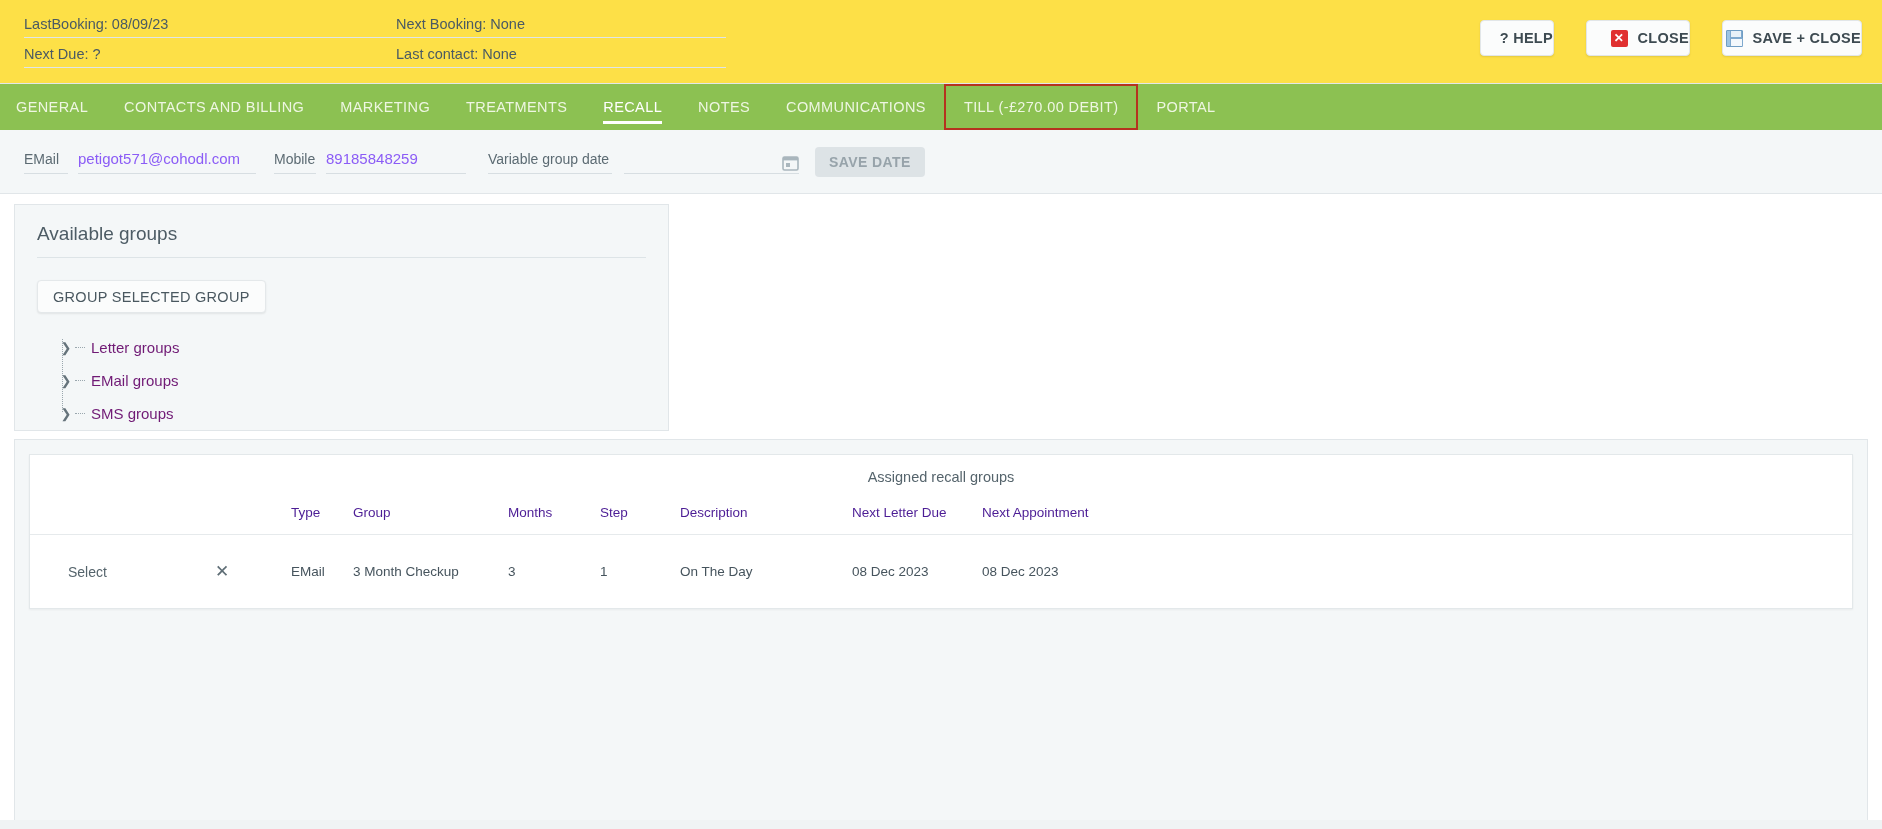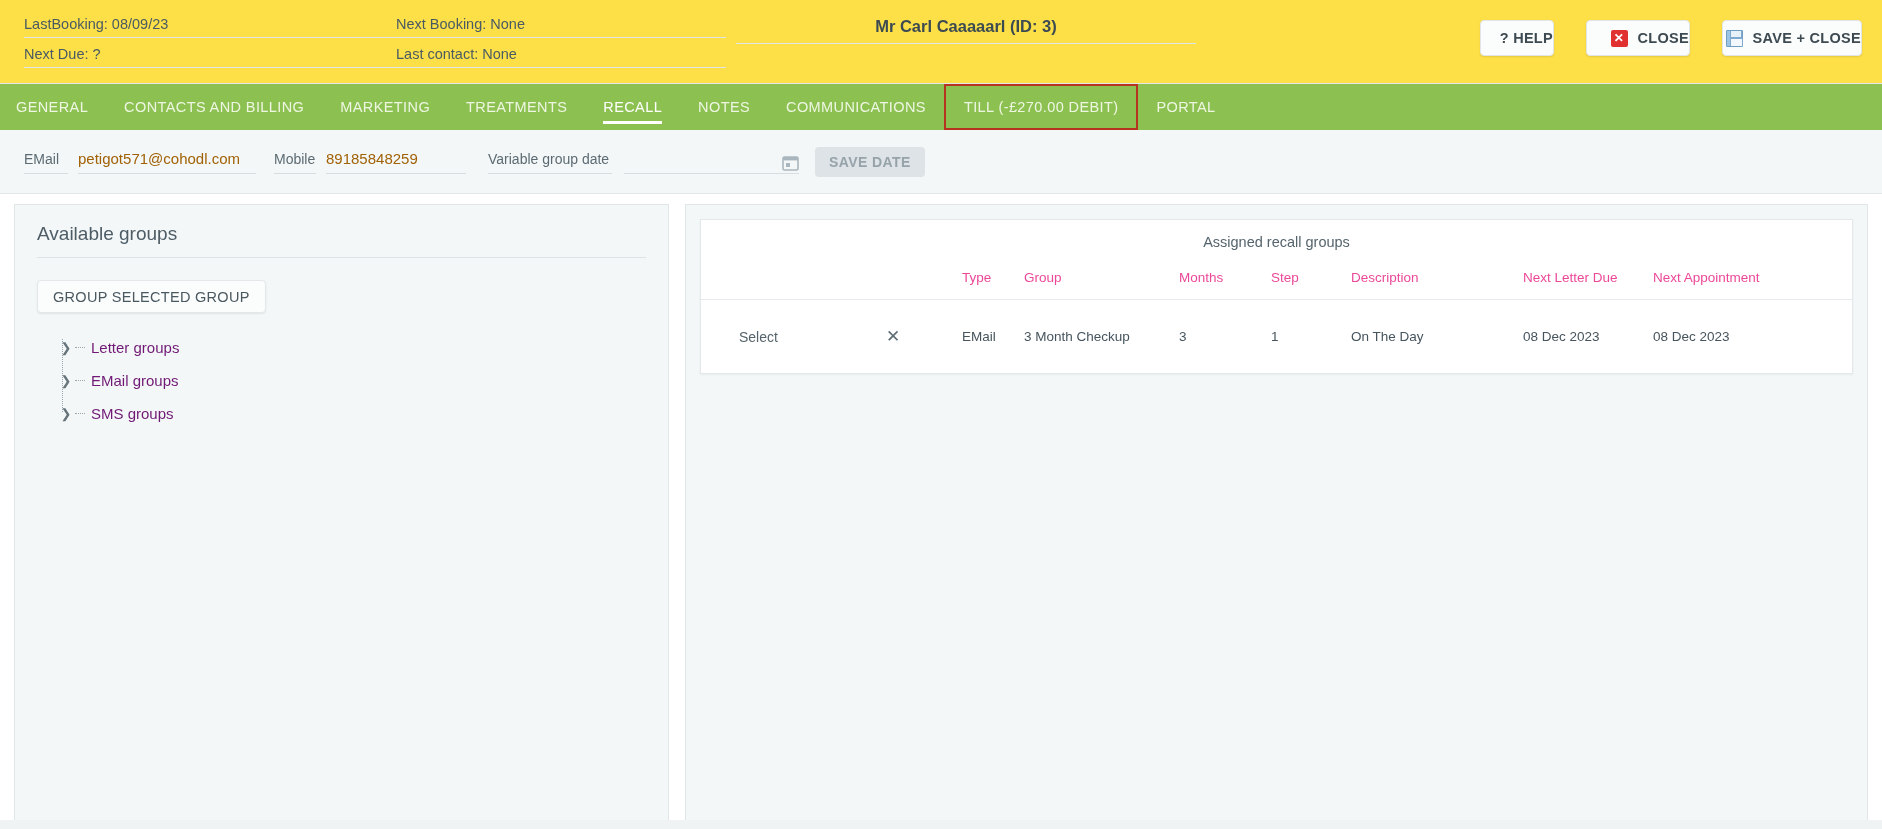--- a/index.html
+++ b/index.html
@@ -162,21 +162,21 @@
   .flabel {
     font-size: 14px;
     color: #5c6b73;
     line-height: 18px;
     padding-bottom: 5px;
     border-bottom: 1px solid #d7dee2;
     white-space: nowrap;
   }
   .fvalue {
     font-size: 15px;
-    color: #a16207;
+    color: #8b5cf6;
     line-height: 18px;
     padding-bottom: 5px;
     border-bottom: 1px solid #d7dee2;
     white-space: nowrap;
   }
   .f-email .flabel { width: 44px; }
   .f-email .fvalue { width: 178px; }
   .f-mobile { margin-left: 18px; }
   .f-mobile .flabel { width: 42px; }
   .f-mobile .fvalue { width: 140px; }
@@ -208,22 +208,23 @@
     display: flex; align-items: center; justify-content: center;
     border: none;
     cursor: default;
   }
 
   
   .body {
     display: flex;
     height: 635px;
     padding: 10px 14px 0 14px;
-    gap: 16px;
+    gap: 8px;
     background: #ffffff;
+    flex-direction: column;
   }
   .panel {
     background: #f4f7f8;
     border: 1px solid #e1e6e9;
   }
   .left-panel {
     width: 655px;
     padding: 18px 22px 0 22px;
     position: relative;
   }
@@ -301,21 +302,21 @@
   .table-caption {
     text-align: center;
     font-size: 14.5px;
     color: #55646c;
     padding: 14px 0 20px 0;
   }
   table.grid { width: 100%; border-collapse: collapse; }
   table.grid th {
     font-size: 13.5px;
     font-weight: normal;
-    color: #ec4899;
+    color: #4c1d95;
     text-align: left;
     padding: 0 0 14px 0;
     border-bottom: 1px solid #e6eaec;
     white-space: nowrap;
   }
   table.grid td {
     font-size: 13.5px;
     color: #46545d;
     padding: 26px 0 26px 0;
     vertical-align: middle;
@@ -349,24 +350,20 @@
 
   <div class="topbar">
     <div class="info-cols">
       <div class="info-col c1">
         <div class="info-line">LastBooking: 08/09/23</div>
         <div class="info-line">Next Due: ?</div>
       </div>
       <div class="info-col c2">
         <div class="info-line">Next Booking: None</div>
         <div class="info-line">Last contact: None</div>
-      </div>
-      <div class="title-wrap">
-        <div class="patient-title">Mr Carl Caaaaarl (ID: 3)</div>
-        <div class="title-rule"></div>
       </div>
     </div>
 
     <div class="top-actions">
       <div class="btn help">
         <span>? HELP</span>
       </div>
       <div class="btn close">
         <span class="ico-close">✕</span>
         <span>CLOSE</span>

